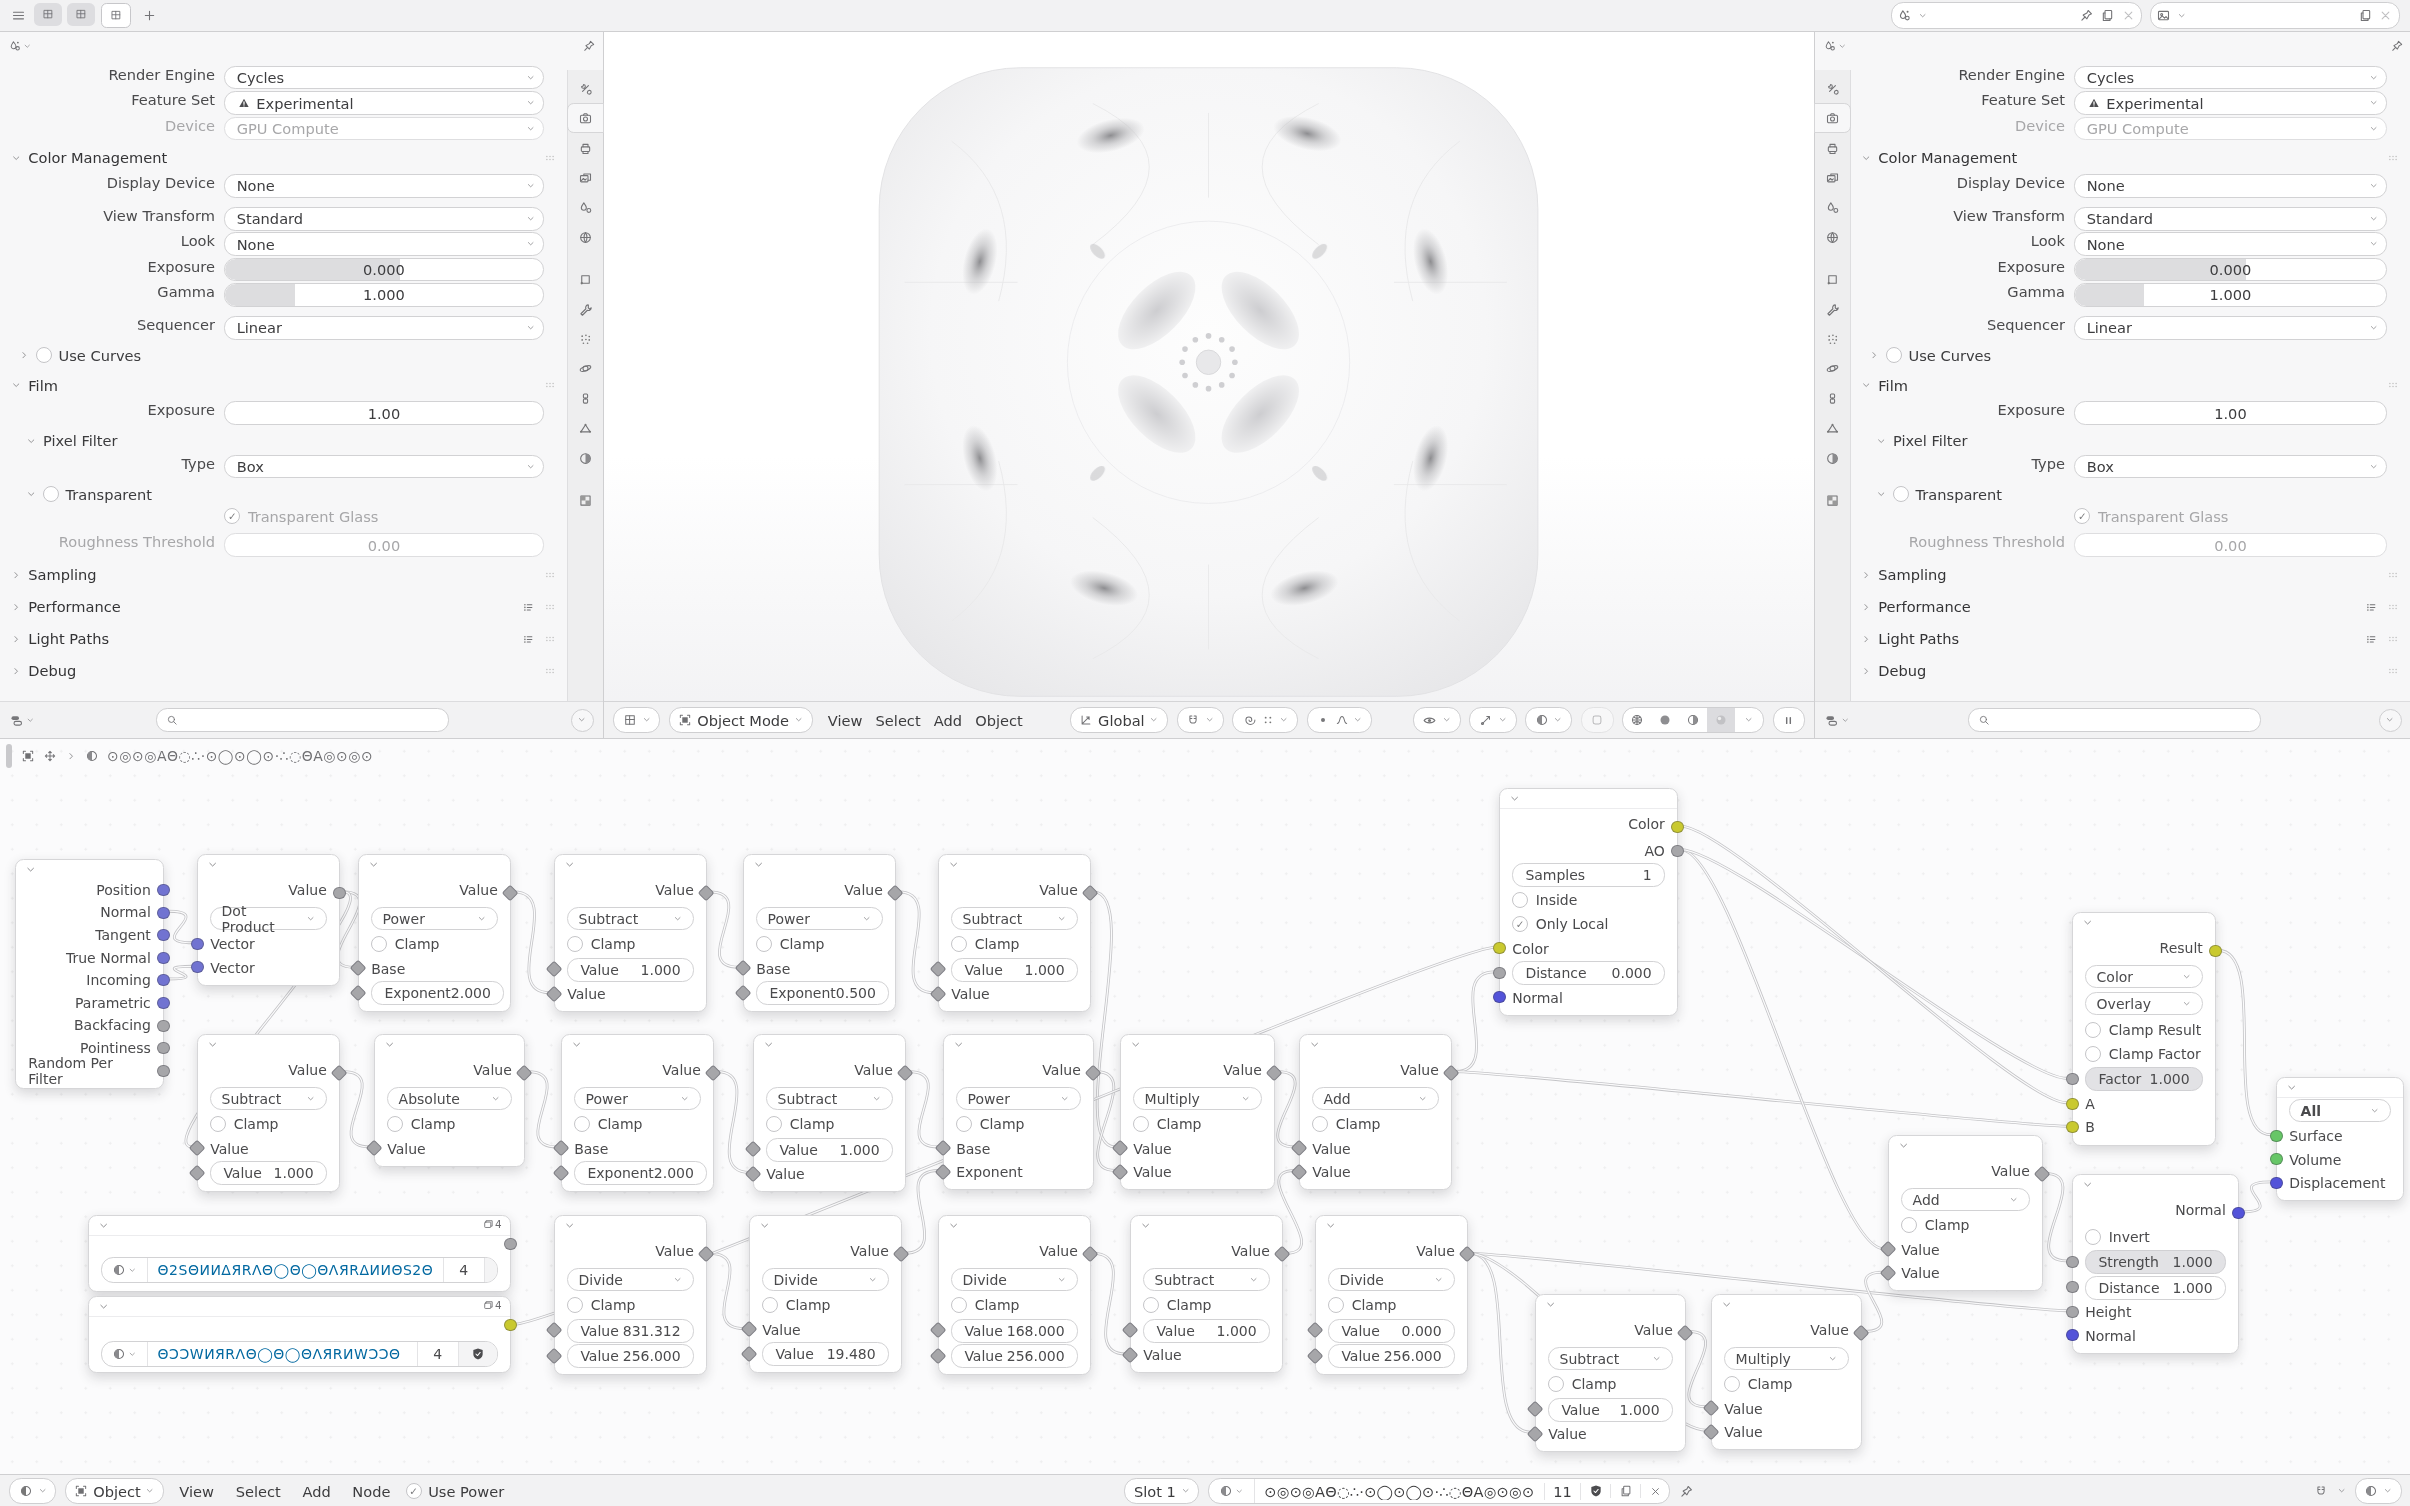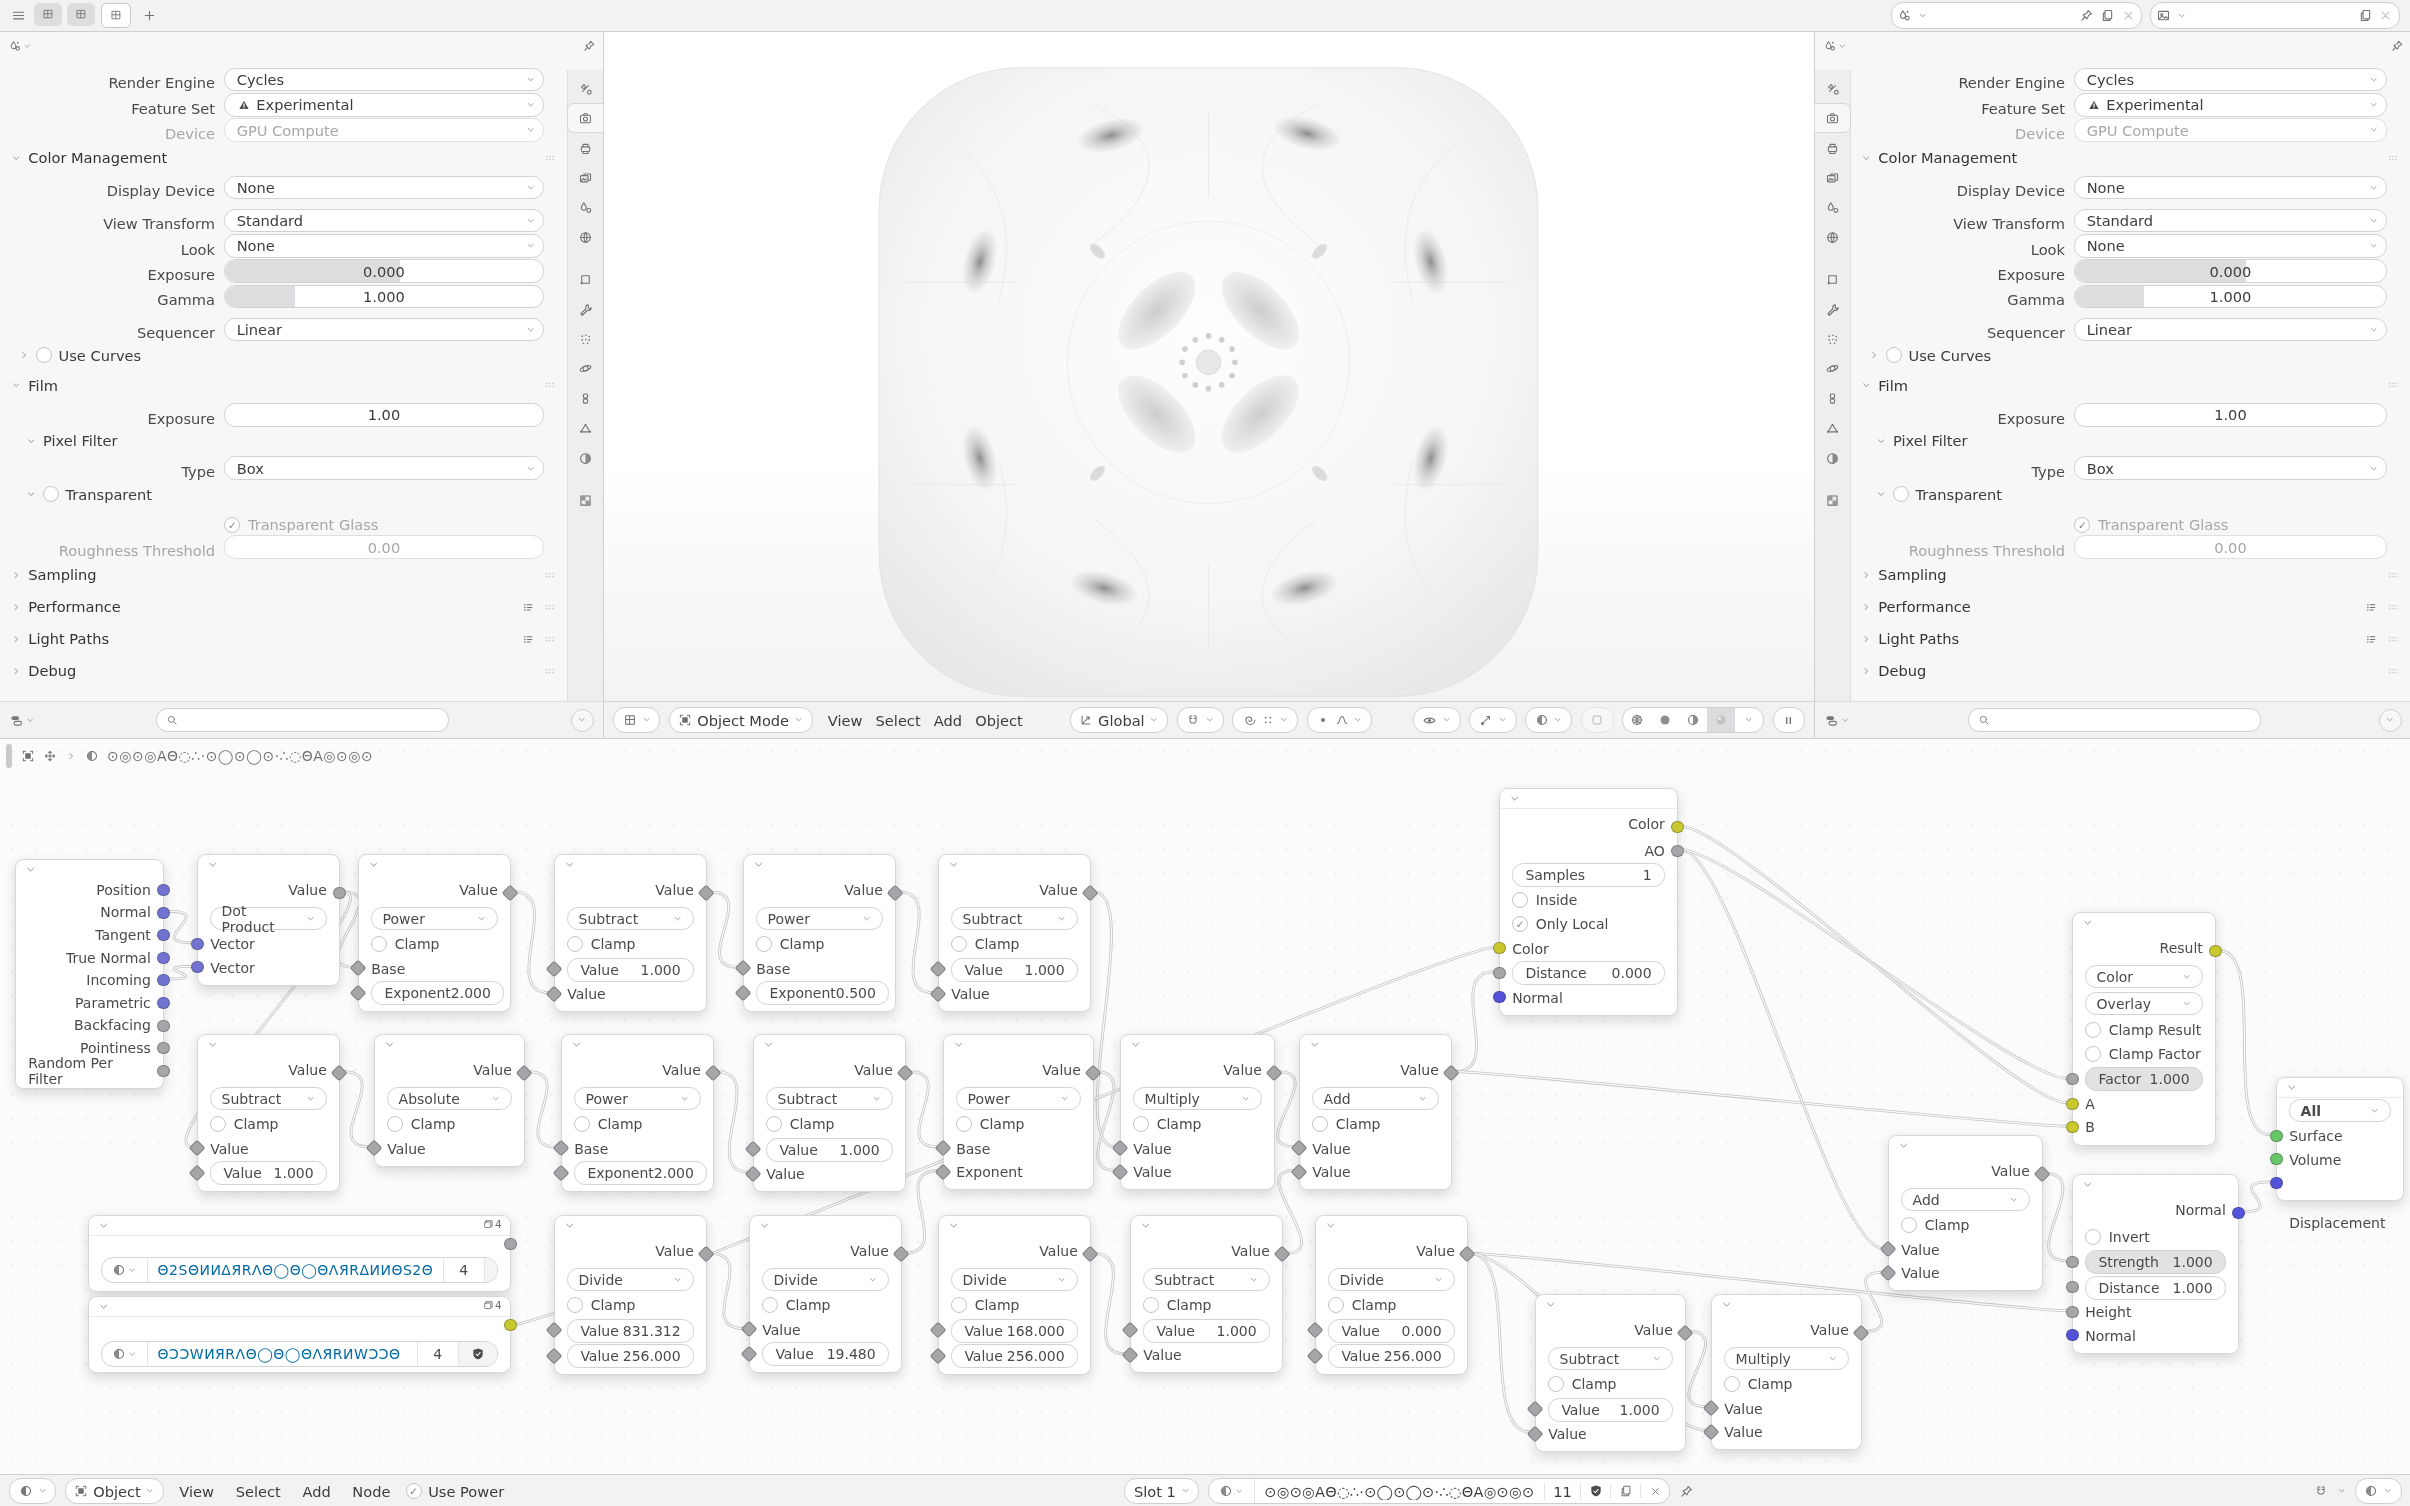--- a/index.html
+++ b/index.html
@@ -24,21 +24,21 @@
   .tabs{position:absolute;top:38px;bottom:0;width:35px;background:#eeeeef;display:flex;flex-direction:column;align-items:stretch;padding-top:3.8px}
   .tabs.right{right:0;border-left:0.9px solid #dedee0}
   .tabs.left{left:0;border-right:0.9px solid #dedee0}
   .tabi{height:28px;display:flex;align-items:center;justify-content:center;border-radius:5.6px 0 0 5.6px;margin:0.9px 0}
   .tabs.left .tabi{border-radius:0 5.6px 5.6px 0}
   .tabi.active{background:#f7f7f8;outline:0.9px solid #d6d6d8}
   .tgap{height:12.2px}
   .pbody{position:absolute;top:30px;bottom:36px;overflow:hidden;padding-top:3.8px}
   .pbody.left{left:0;right:35px}
   .pbody.right{left:35px;right:0}
-  .prow{display:flex;align-items:flex-end;height:25.4px;padding-right:24.5px}
+  .prow{display:flex;align-items:flex-start;height:25.4px;padding-right:24.5px}
   .plbl{width:215px;text-align:right;padding-right:9.4px;color:#4a4a4c;white-space:nowrap;flex:none}
   .pfld{flex:1;position:relative;height:21.7px;background:#fff;border:0.9px solid #d2d2d4;border-radius:11.3px;display:flex;align-items:center;color:#3d3d3f;overflow:hidden}
   .pfld .val{padding-left:11.3px;z-index:1}
   .pfld.ctr{justify-content:center}
   .pfld.ctr .val{padding-left:0}
   .pfld .chev{margin-left:auto;margin-right:7.5px;z-index:1}
   .fill{position:absolute;left:0;top:0;bottom:0;background:#dddddf;border-radius:11.3px 0 0 11.3px}
   .dimrow .plbl,.dimrow .cl{color:#a7a7a9}
   .dimrow .pfld{border-color:#dedee0;color:#a7a7a9}
   .psec{display:flex;align-items:center;height:32px;padding:0 11.3px;gap:6.6px;color:#343436}
@@ -2366,21 +2366,21 @@
           </span>
         </div>
         <div class="nrow" style="top: 46px; height: 23.5px;">
           <span>Surface</span>
         </div>
         <span class="sock c-shd" style="top: 52px; left: -6.6px;"></span>
         <div class="nrow" style="top: 70px; height: 23.5px;">
           <span>Volume</span>
         </div>
         <span class="sock c-shd" style="top: 75px; left: -6.6px;"></span>
-        <div class="nrow" style="top: 93px; height: 23.5px; margin-top: 40px;">
+        <div class="nrow" style="top: 93px; height: 23.5px;">
           <span>Displacement</span>
         </div>
         <span class="sock c-nrm" style="top: 99px; left: -6.6px;"></span>
       </div>
     </div>
 
   <div id="nehead" class="reg">
     <span class="vpill">
         <span>
           <svg width="14" height="14" viewBox="0 0 18 18" fill="none" stroke="#737376" stroke-width="1.3" stroke-linecap="round" stroke-linejoin="round">

